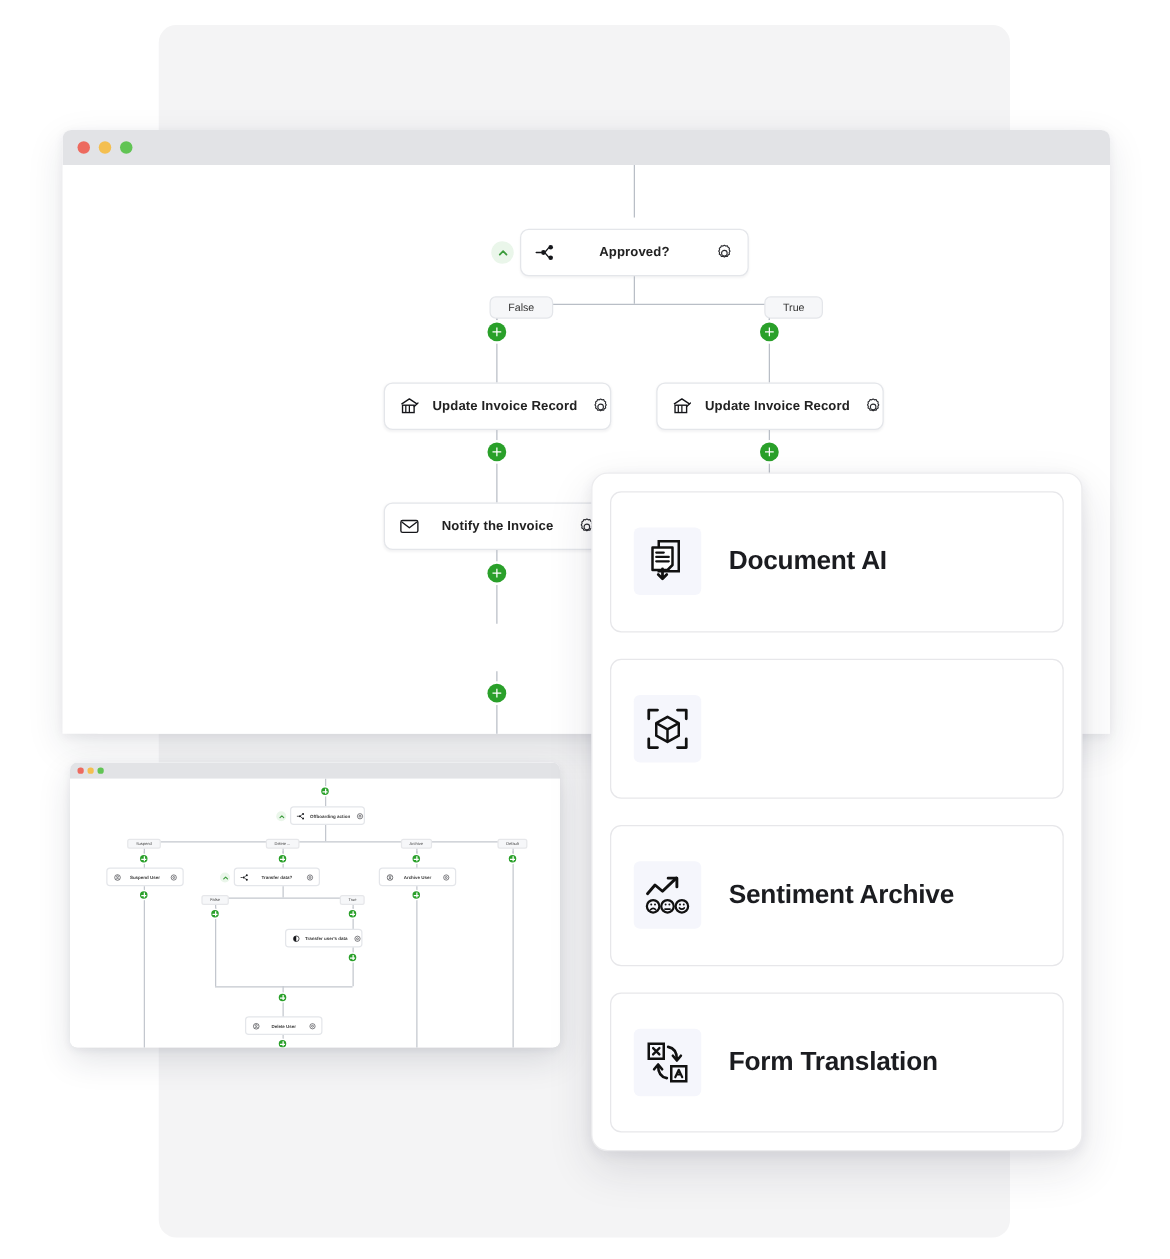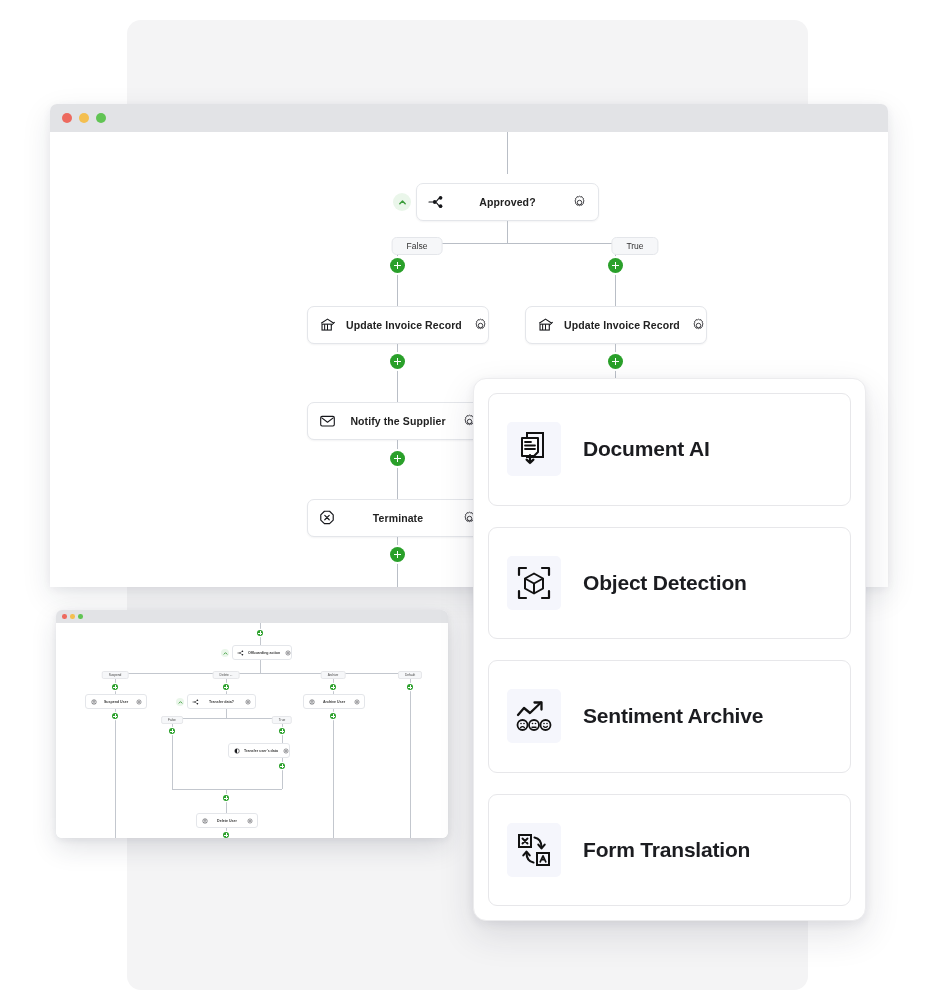--- a/index.html
+++ b/index.html
@@ -227,47 +227,32 @@
       <div class="edge v" style="left:319px; top:212px; height:58px;"></div>
       <div class="plus" style="left:312px; top:222px;"></div>
 
       <div class="node" style="left:229px; top:270px; width:182px;">
         <span class="n-icon">
           <svg width="17" height="14" viewBox="0 0 20 16">
             <rect x="2" y="2.6" width="16" height="11.2" rx="1.6" fill="none" stroke="#15161a" stroke-width="1.3"></rect>
             <path d="M2.9 4 L10 9.4 L17.1 4" fill="none" stroke="#15161a" stroke-width="1.3" stroke-linejoin="round"></path>
           </svg>
         </span>
-        <span class="n-label">Notify the Supplier</span>
+        <span class="n-label">Notify the Invoice</span>
         <span class="n-gear">
           <svg width="15" height="15" viewBox="0 0 20 20">
             <path d="M10 1.6l1.5.9 1.7-.3.7 1.6 1.5.9-.3 1.7.9 1.5-.9 1.5.3 1.7-1.5.9-.7 1.6-1.7-.3-1.5.9-1.5-.9-1.7.3-.7-1.6-1.5-.9.3-1.7-.9-1.5.9-1.5-.3-1.7 1.5-.9.7-1.6 1.7.3z" fill="none" stroke="#2c2d31" stroke-width="1.2" stroke-linejoin="round"></path>
             <circle cx="10" cy="10" r="3" fill="none" stroke="#2c2d31" stroke-width="1.2"></circle>
           </svg>
         </span>
       </div>
 
       <div class="edge v" style="left:319px; top:308px; height:59px;"></div>
       <div class="plus" style="left:312px; top:319px;"></div>
 
-      <div class="node" style="left:229px; top:367px; width:182px;">
-        <span class="n-icon">
-          <svg width="16" height="16" viewBox="0 0 18 18">
-            <path d="M6.1 1.4 H11.9 L16 5.5 V11.3 L11.9 15.4 H6.1 L2 11.3 V5.5 Z" fill="none" stroke="#15161a" stroke-width="1.3" stroke-linejoin="round"></path>
-            <path d="M6.5 6 L11.5 11 M11.5 6 L6.5 11" stroke="#15161a" stroke-width="1.3" stroke-linecap="round"></path>
-          </svg>
-        </span>
-        <span class="n-label">Terminate</span>
-        <span class="n-gear">
-          <svg width="15" height="15" viewBox="0 0 20 20">
-            <path d="M10 1.6l1.5.9 1.7-.3.7 1.6 1.5.9-.3 1.7.9 1.5-.9 1.5.3 1.7-1.5.9-.7 1.6-1.7-.3-1.5.9-1.5-.9-1.7.3-.7-1.6-1.5-.9.3-1.7-.9-1.5.9-1.5-.3-1.7 1.5-.9.7-1.6 1.7.3z" fill="none" stroke="#2c2d31" stroke-width="1.2" stroke-linejoin="round"></path>
-            <circle cx="10" cy="10" r="3" fill="none" stroke="#2c2d31" stroke-width="1.2"></circle>
-          </svg>
-        </span>
-      </div>
 
       <div class="edge v" style="left:319px; top:405px; height:78px;"></div>
       <div class="plus" style="left:312px; top:415px;"></div>
 
       <div class="edge v" style="left:537px; top:123px; height:51px;"></div>
       <div class="plus" style="left:530px; top:126px;"></div>
 
       <div class="node" style="left:447px; top:174px; width:182px;">
         <span class="n-icon">
           <svg width="17" height="16" viewBox="0 0 20 19">
@@ -478,21 +463,20 @@
     </div>
 
     <div class="svc">
       <span class="svc-icon">
         <svg width="34" height="34" viewBox="0 0 34 34">
           <path d="M2 9 V2 H9 M25 2 H32 V9 M32 25 V32 H25 M9 32 H2 V25" fill="none" stroke="#111" stroke-width="2.2" stroke-linecap="round" stroke-linejoin="round"></path>
           <path d="M17 7.5 L26 12.5 V22.5 L17 27.5 L8 22.5 V12.5 Z" fill="none" stroke="#111" stroke-width="2" stroke-linejoin="round"></path>
           <path d="M8 12.5 L17 17.5 L26 12.5 M17 17.5 V27.5" fill="none" stroke="#111" stroke-width="2" stroke-linejoin="round"></path>
         </svg>
       </span>
-      <span class="svc-label">Object Detection</span>
     </div>
 
 
     <div class="svc">
       <span class="svc-icon">
         <svg width="36" height="34" viewBox="0 0 36 34">
           <path d="M2 16 L8 9 L14 14 L25 3.5" fill="none" stroke="#111" stroke-width="2.3" stroke-linecap="round" stroke-linejoin="round"></path>
           <path d="M18.5 3.5 H25.5 V10.5" fill="none" stroke="#111" stroke-width="2.3" stroke-linecap="round" stroke-linejoin="round"></path>
           <circle cx="6.5" cy="26" r="5" fill="none" stroke="#111" stroke-width="1.8"></circle>
           <circle cx="5" cy="24.5" r=".8" fill="#111"></circle>

